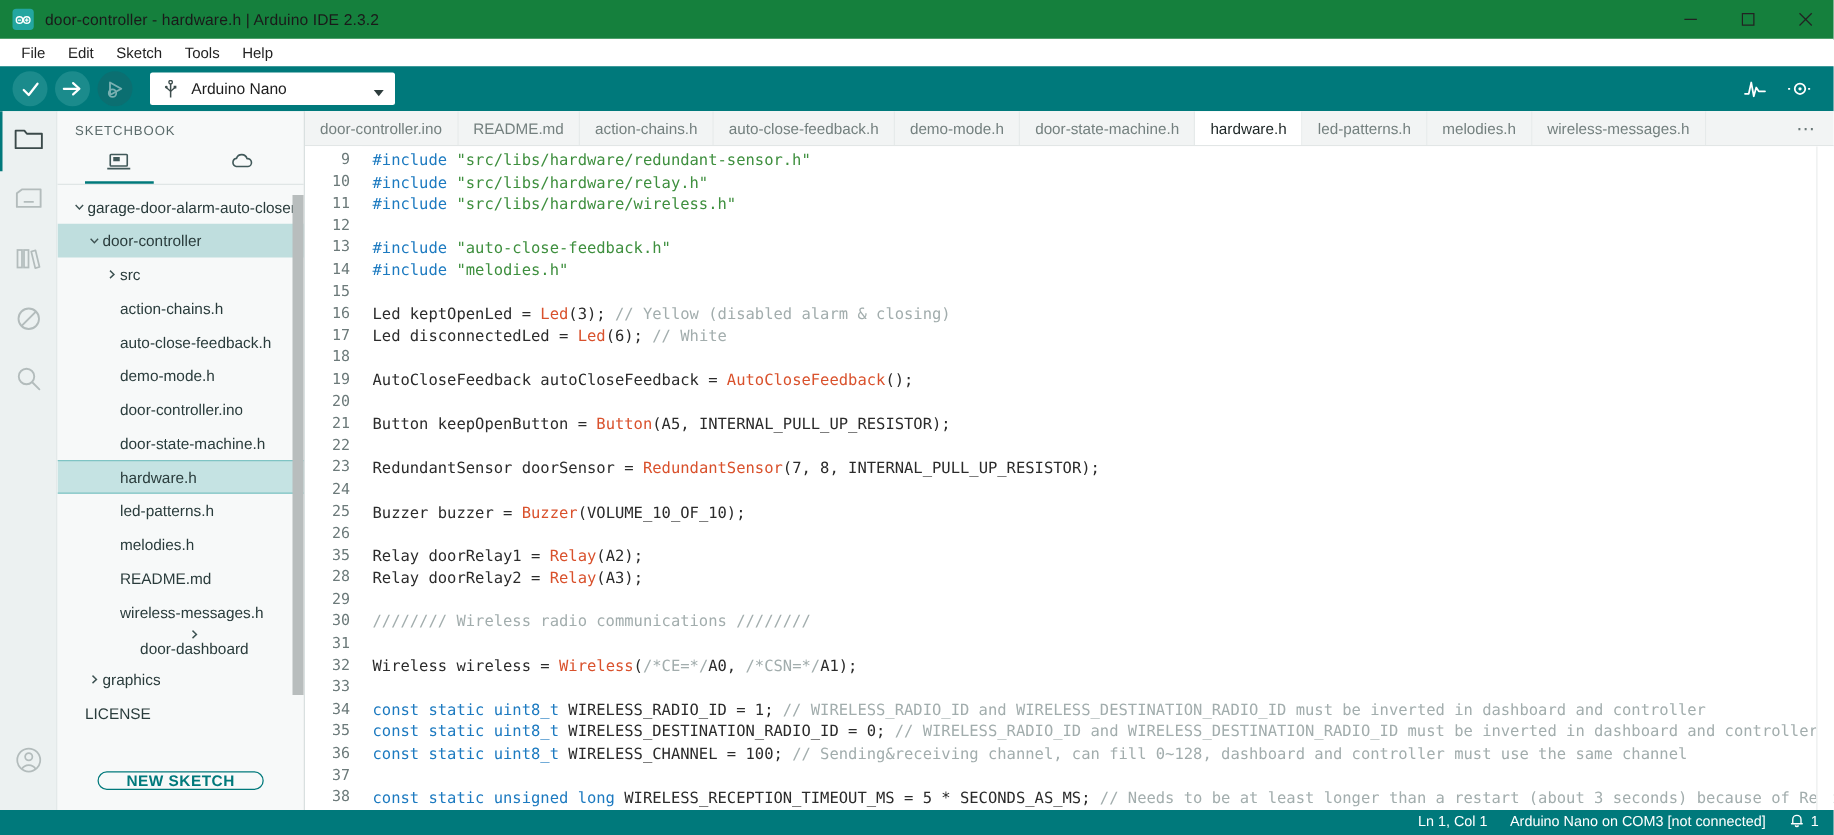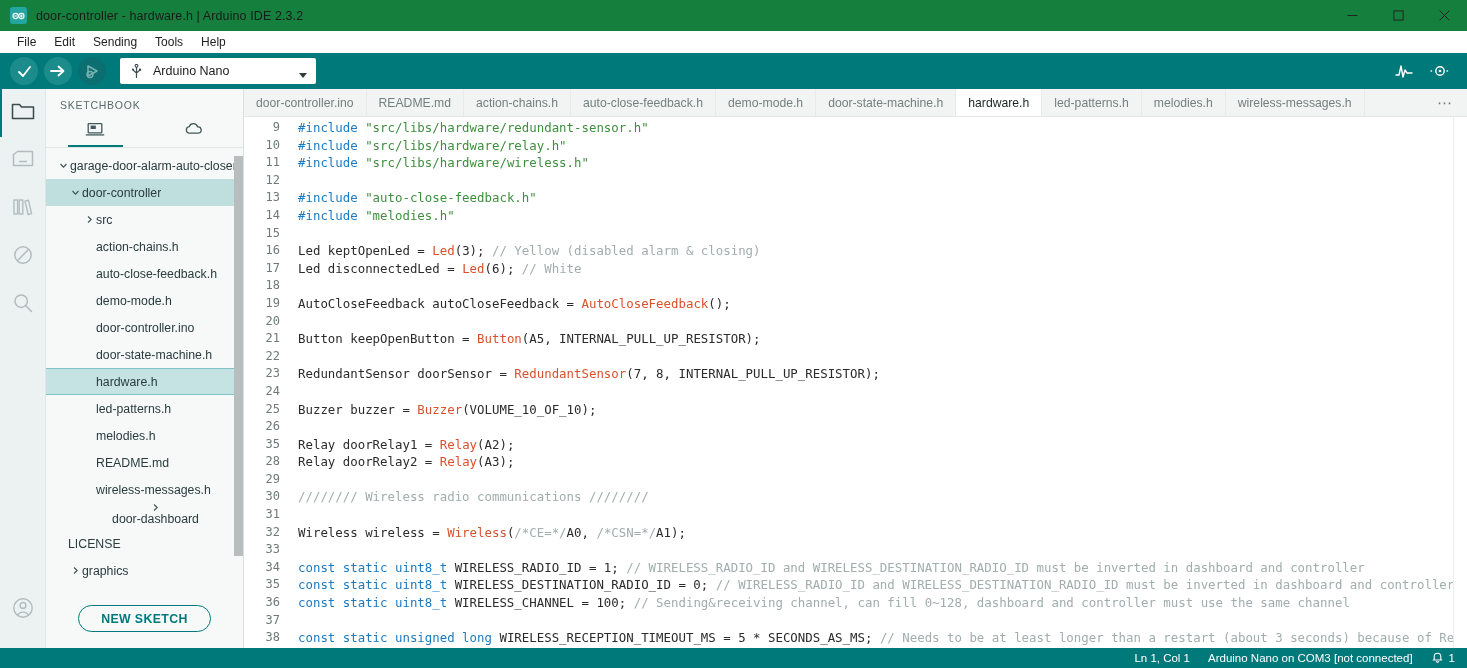--- a/index.html
+++ b/index.html
@@ -135,21 +135,21 @@
   .tw { width: 14px; display:inline-flex; align-items:center; justify-content:center; flex:0 0 auto; color:#3d5252;}
   .tree-label { overflow: hidden; text-overflow: ellipsis; }
 
   .sb-scroll {
     position: absolute; right: 0; width: 9px; background: #b8bdbd; border-radius: 0;
   }
 
   .new-sketch-wrap { padding: 14px 0 16px 0; display:flex; justify-content:center; }
   .new-sketch {
     border: 1.5px solid #00797b; color: #00797b;
-    border-radius: 14px; height: 27px; padding: 0 22px;
+    border-radius: 14px; height: 15px; padding: 0 22px;
     display:flex; align-items:center; justify-content:center;
     font-size: 12.3px; font-weight: bold; letter-spacing: 0.4px;
     background: #f7f9f9;
   }
 
   
   .editor { flex: 1 1 auto; display:flex; flex-direction: column; min-width: 0; background: #ffffff; }
 
   .tabbar {
     height: 28px; flex:0 0 28px; display: flex; align-items: stretch;
@@ -238,21 +238,21 @@
             <line x1="0.6" y1="0.6" x2="10.4" y2="10.4" stroke="#222" stroke-width="1"></line>
             <line x1="10.4" y1="0.6" x2="0.6" y2="10.4" stroke="#222" stroke-width="1"></line>
           </svg>
       </div>
     </div>
   </div>
 
   <div class="menubar">
     <div class="menu-item">File</div>
     <div class="menu-item">Edit</div>
-    <div class="menu-item">Sending</div>
+    <div class="menu-item">Sketch</div>
     <div class="menu-item">Tools</div>
     <div class="menu-item">Help</div>
   </div>
 
   <div class="toolbar">
     <div class="tool-btn tool-verify">
       <span>
         <svg width="15" height="13" viewBox="0 0 15 13">
             <polyline points="2,7 6,11 13,2" fill="none" stroke="#ffffff" stroke-width="1.8" stroke-linecap="round" stroke-linejoin="round"></polyline>
           </svg>
@@ -443,29 +443,29 @@
         </div>
         <div class="tree-row" style="padding-left:22px;flex-direction:column;">
           <span class="tw">
               <svg width="9" height="9" viewBox="0 0 9 9">
                 <polyline points="3,1.5 6.2,4.5 3,7.5" fill="none" stroke="currentColor" stroke-width="1.1"></polyline>
               </svg>
             </span>
           <span class="tree-label">door-dashboard</span>
         </div>
         <div class="tree-row" style="padding-left:22px;">
-          <span class="tree-label">LICENSE</span>
-        </div>
-        <div class="tree-row" style="padding-left:22px;">
           <span class="tw">
               <svg width="9" height="9" viewBox="0 0 9 9">
                 <polyline points="3,1.5 6.2,4.5 3,7.5" fill="none" stroke="currentColor" stroke-width="1.1"></polyline>
               </svg>
             </span>
           <span class="tree-label">graphics</span>
+        </div>
+        <div class="tree-row" style="padding-left:22px;">
+          <span class="tree-label">LICENSE</span>
         </div>
 
         <div class="sb-scroll" style="top:8px; height:400px;"></div>
       </div>
 
       <div class="new-sketch-wrap">
         <div class="new-sketch">NEW SKETCH</div>
       </div>
     </div>
 

